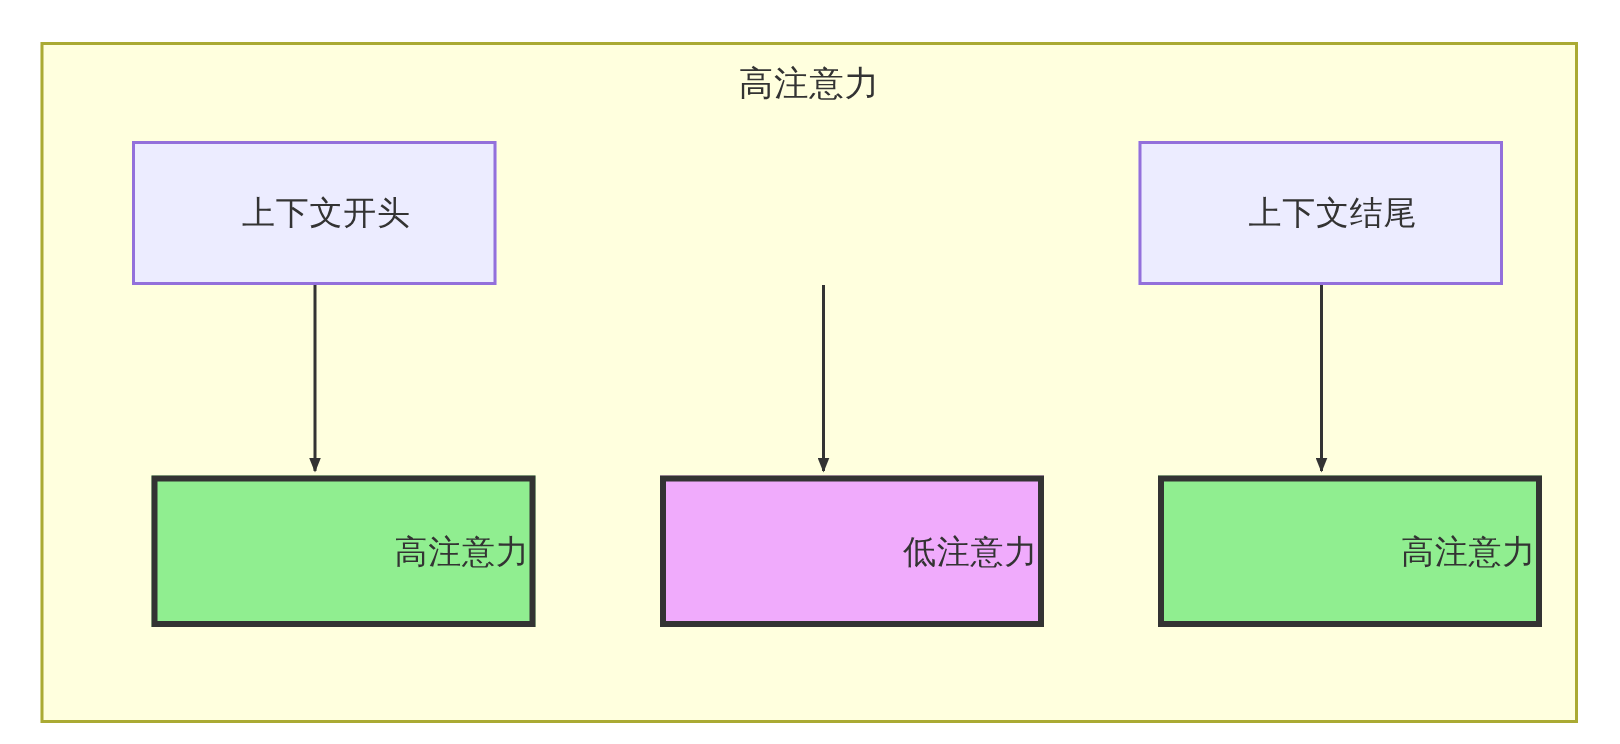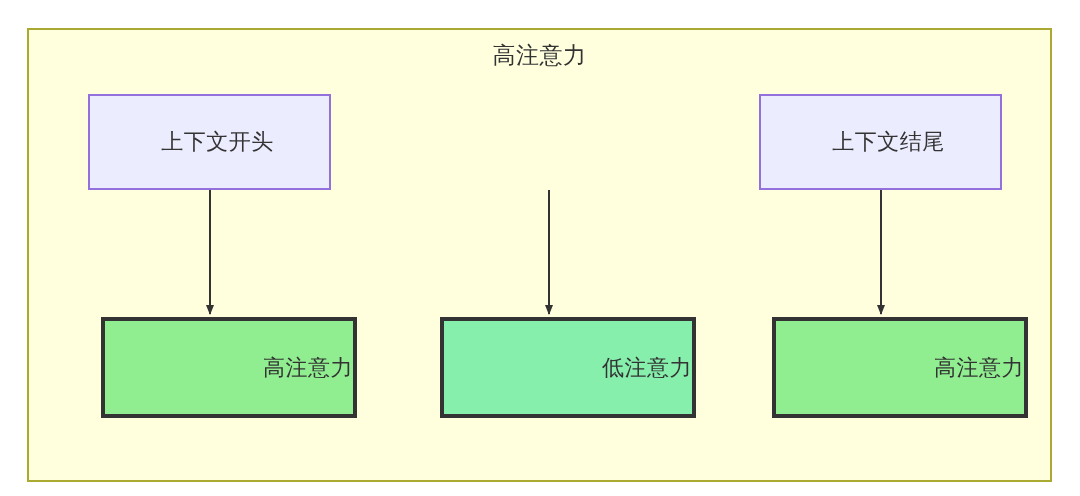--- a/index.html
+++ b/index.html
@@ -82,21 +82,21 @@
     font-size: 22px;
     color: #333333;
     letter-spacing: 0.5px;
     white-space: nowrap;
   }
   .node-bottom.col1 { left: 101px; }
   .node-bottom.col2 { left: 440px; }
   .node-bottom.col3 { left: 772px; }
 
   .fill-green { background: #90ee90; }
-  .fill-red   { background: #86efac; }
+  .fill-red   { background: #f0abfc; }
 
   
   .arrows {
     position: absolute;
     left: 0;
     top: 0;
     width: 1080px;
     height: 496px;
     pointer-events: none;
   }

